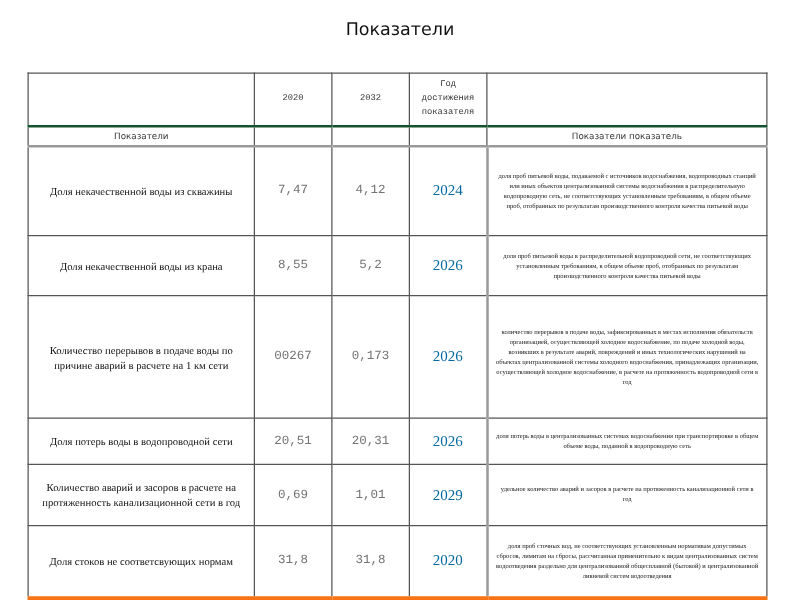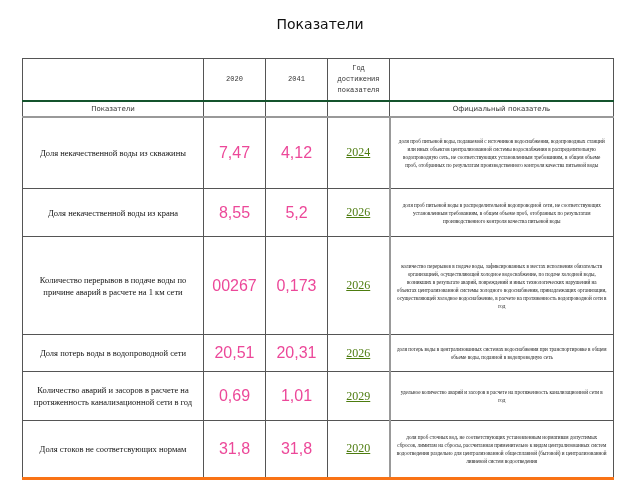--- a/index.html
+++ b/index.html
@@ -54,30 +54,29 @@
       border-bottom: 2px solid #999;
     }
     td.name {
       font-family: "Liberation Serif", serif;
       font-size: 8.5px;
       line-height: 12px;
       color: #111;
       padding: 12px 10px !important;
     }
     td.num {
-      font-family: Liberation Sans, sans-serif;
-      font-size: 16px;
-      color: #ec4899;
+      font-family: Liberation Mono, monospace;
+      font-size: 10px;
+      color: #737373;
     }
     td.year {
       font-family: "Liberation Serif", serif;
       font-size: 12px;
-      color: #4d7c0f;
+      color: #0369a1;
       border-right: 2px solid #999 !important;
-      text-decoration: underline;
     }
     td.official {
       font-family: "Liberation Serif", serif;
       font-size: 5.2px;
       line-height: 8px;
       color: #222;
       padding: 0 6px !important;
     }
     tr.last-row td {
       border-bottom: 6px solid #f97316;
@@ -93,30 +92,30 @@
     <col style="width:181px">
     <col style="width:62px">
     <col style="width:62px">
     <col style="width:62px">
     <col style="width:224px">
   </colgroup>
   <tbody>
       <tr class="head-row" style="height:42px">
     <td></td>
     <td>2020</td>
-    <td>2041</td>
+    <td>2032</td>
     <td>Год достижения показателя</td>
     <td></td>
   </tr>
   <tr class="label-row" style="height:16px">
     <td>Показатели</td>
     <td></td>
     <td></td>
     <td></td>
-    <td>Официальный показатель</td>
+    <td>Показатели показатель</td>
   </tr>
   <tr style="height:72px">
     <td class="name">Доля некачественной воды из скважины</td>
     <td class="num">7,47</td>
     <td class="num">4,12</td>
     <td class="year">2024</td>
     <td class="official">доля проб питьевой воды, подаваемой с источников водоснабжения, водопроводных станций или иных объектов централизованной системы водоснабжения в распределительную водопроводную сеть, не соответствующих установленным требованиям, в общем объеме проб, отобранных по результатам производственного контроля качества питьевой воды</td>
   </tr>
   <tr style="height:48px">
     <td class="name">Доля некачественной воды из крана</td>

